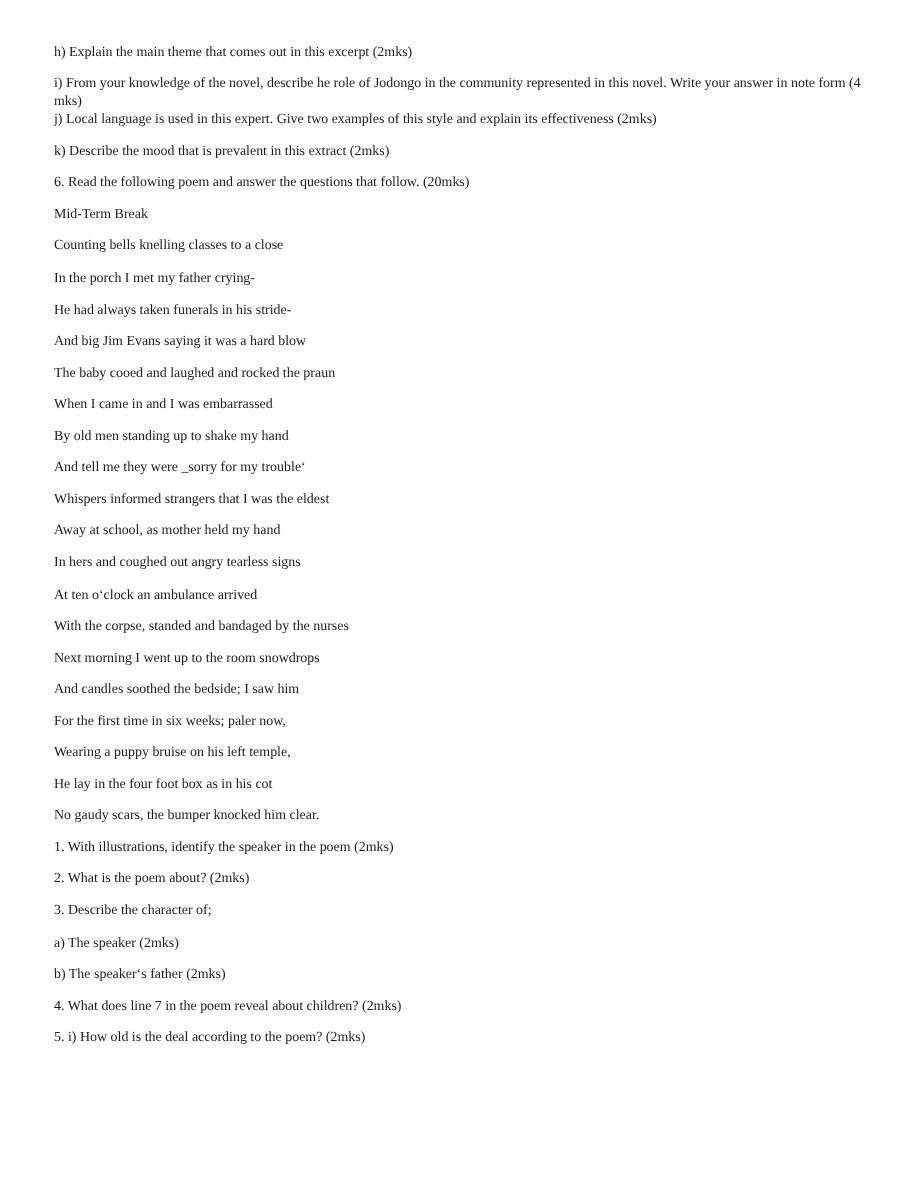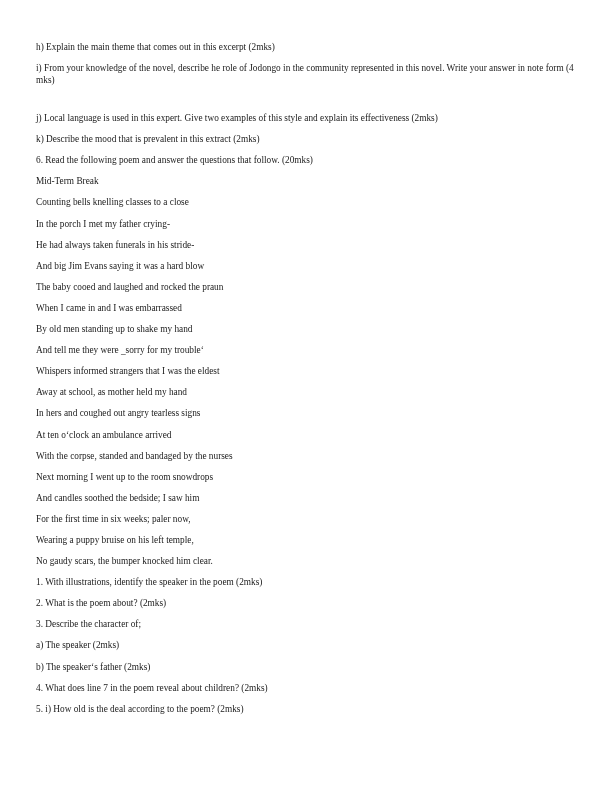--- a/index.html
+++ b/index.html
@@ -1,23 +1,23 @@
 <!DOCTYPE html>
 <html><head>
 <meta charset="utf-8">
 <style>
   html, body { margin: 0; padding: 0; background: #ffffff; }
   body { width: 612px; height: 792px; position: relative; overflow: hidden; }
   .page {
-    position: absolute; left: 36px; top: 42px; width: 540px;
+    position: absolute; left: 36px; top: 30px; width: 540px;
     font-family: "Liberation Serif", serif; font-size: 9.3px; color: #1a1a1a;
     line-height: 11.5px;
   }
   .p { margin: 0 0 9.6px 0; }
-  .p.wrap { margin-bottom: 27px; }
+  .p.wrap { margin-bottom: 1px; }
 </style>
 </head>
 <body>
 
 <div class="page">
   <p class="p">h) Explain the main theme that comes out in this excerpt (2mks)</p>
   <p class="p wrap">i) From your knowledge of the novel, describe he role of Jodongo in the community represented in this novel. Write your answer in note form (4 mks)</p>
   <p class="p">j) Local language is used in this expert. Give two examples of this style and explain its effectiveness (2mks)</p>
   <p class="p">k) Describe the mood that is prevalent in this extract (2mks)</p>
   <p class="p">6. Read the following poem and answer the questions that follow. (20mks)</p>
@@ -32,20 +32,21 @@
   <p class="p">And tell me they were _sorry for my trouble‘</p>
   <p class="p">Whispers informed strangers that I was the eldest</p>
   <p class="p">Away at school, as mother held my hand</p>
   <p class="p">In hers and coughed out angry tearless signs</p>
   <p class="p">At ten o‘clock an ambulance arrived</p>
   <p class="p">With the corpse, standed and bandaged by the nurses</p>
   <p class="p">Next morning I went up to the room snowdrops</p>
   <p class="p">And candles soothed the bedside; I saw him</p>
   <p class="p">For the first time in six weeks; paler now,</p>
   <p class="p">Wearing a puppy bruise on his left temple,</p>
+  <p class="p">He lay in the four foot box as in his cot</p>
   <p class="p">No gaudy scars, the bumper knocked him clear.</p>
   <p class="p">1. With illustrations, identify the speaker in the poem (2mks)</p>
   <p class="p">2. What is the poem about? (2mks)</p>
   <p class="p">3. Describe the character of;</p>
   <p class="p">a) The speaker (2mks)</p>
   <p class="p">b) The speaker‘s father (2mks)</p>
   <p class="p">4. What does line 7 in the poem reveal about children? (2mks)</p>
   <p class="p">5. i) How old is the deal according to the poem? (2mks)</p>
 </div>
 

